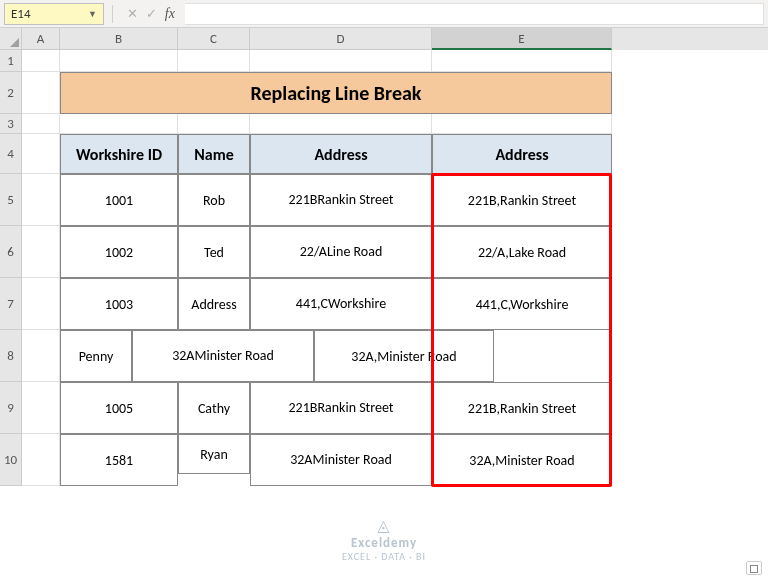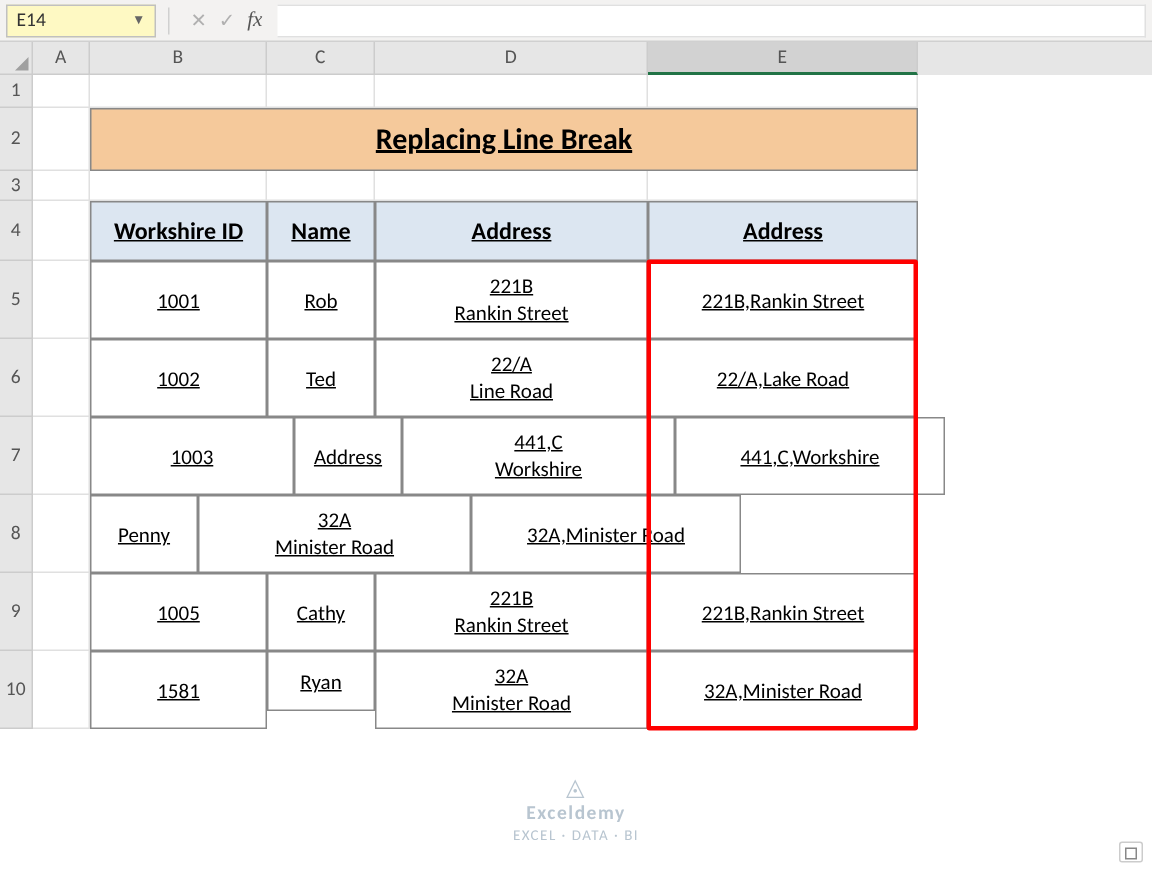--- a/index.html
+++ b/index.html
@@ -19,27 +19,27 @@
 .corner::after { content: ''; position: absolute; right: 2px; bottom: 2px; border-style: solid; border-width: 0 0 9px 9px; border-color: transparent transparent #a0a0a0 transparent; }
 
 .col-headers { display: flex; height: 22px; background: #e6e6e6; }
 .col-h { border-right: 1px solid #ccc; border-bottom: 1px solid #ccc; display: flex; align-items: center; justify-content: center; font-size: 13px; color: #555; background: #e6e6e6; }
 .col-h.sel { background: #d2d2d2; border-bottom: 2px solid #217346; }
 
 .row-headers { width: 22px; background: #e6e6e6; }
 .row-h { border-right: 1px solid #ccc; border-bottom: 1px solid #ccc; display: flex; align-items: center; justify-content: center; font-size: 13px; color: #555; }
 
 .sheet { position: relative; }
-.cells-row { display: flex; text-decoration: underline; }
+.cells-row { display: flex; }
 .cell { border-right: 1px solid #e0e0e0; border-bottom: 1px solid #e0e0e0; background: #fff; }
 
 .title-cell { background: #f5c99b; font-weight: bold; font-size: 20px; display: flex; align-items: center; justify-content: center; border: 1px solid #888; }
 .hdr-cell { background: #dce6f1; font-weight: bold; font-size: 16px; display: flex; align-items: center; justify-content: center; border: 1px solid #888; }
 .data-cell { font-size: 14px; display: flex; align-items: center; justify-content: center; border: 1px solid #888; text-align: center; }
-.data-cell.multiline { flex-direction: column; line-height: 1.3; }
+.data-cell.multiline { line-height: 1.3; }
 .red-box { position: absolute; border: 3px solid #ff0000; pointer-events: none; border-radius: 2px; }
 
 .watermark { position: absolute; left: 50%; transform: translateX(-50%); bottom: 18px; text-align: center; color: #b8c5d0; font-size: 10px; letter-spacing: 1px; }
 .watermark .wm-icon { font-size: 16px; }
 .watermark .wm-brand { font-size: 13px; font-weight: bold; }
 
 .fill-handle { position: absolute; width: 16px; height: 14px; background: #fff; border: 1px solid #ccc; border-radius: 2px; bottom: 6px; right: 6px; }
 .fill-handle::after { content: ''; position: absolute; left: 3px; top: 3px; width: 6px; height: 6px; border: 1px solid #888; }
 </style>
 </head>
@@ -183,21 +183,21 @@
         <div class="data-cell multiline" style="width:182px;height:52px">
             <span>22/A</span>
             <span>Line Road</span>
           </div>
         <div class="data-cell" style="width:180px;height:52px">
             <span>22/A,Lake Road</span>
           </div>
       </div>
       <div class="cells-row">
         <div class="cell" style="width:38px;height:52px"></div>
-        <div class="data-cell" style="width:136px;height:52px">
+        <div class="data-cell" style="width:118px;height:52px">
             <span>1003</span>
           </div>
         <div class="data-cell" style="width:72px;height:52px">
             <span>Address</span>
           </div>
         <div class="data-cell multiline" style="width:182px;height:52px">
             <span>441,C</span>
             <span>Workshire</span>
           </div>
         <div class="data-cell" style="width:180px;height:52px">

